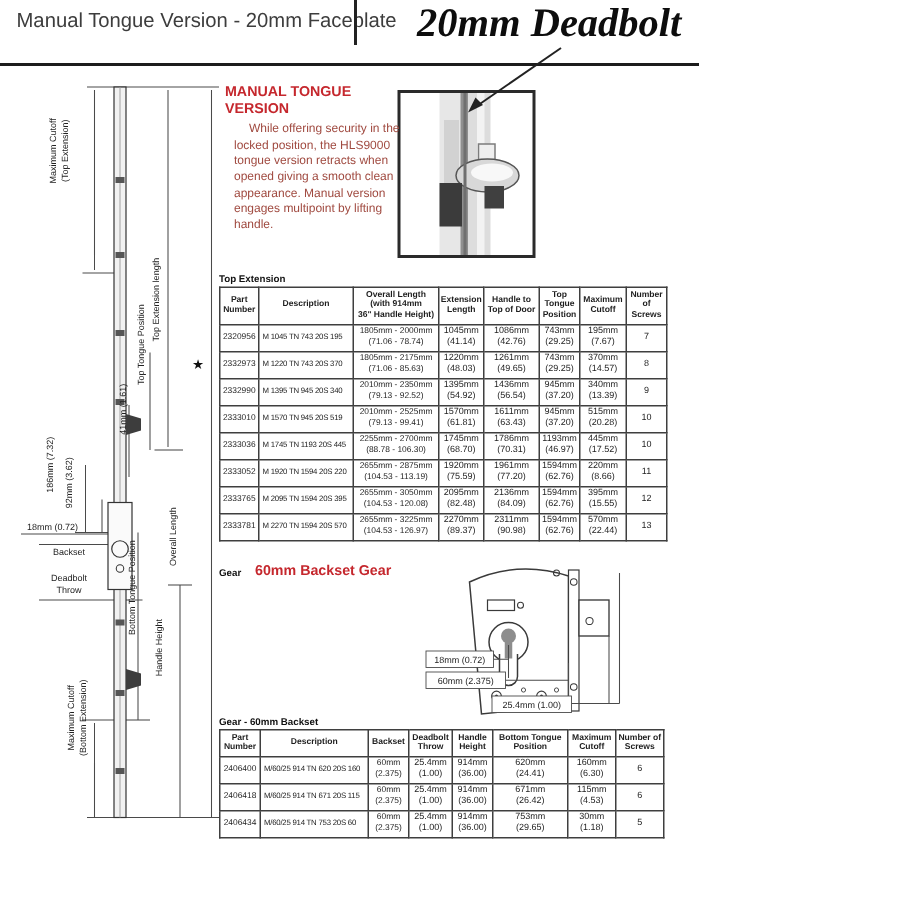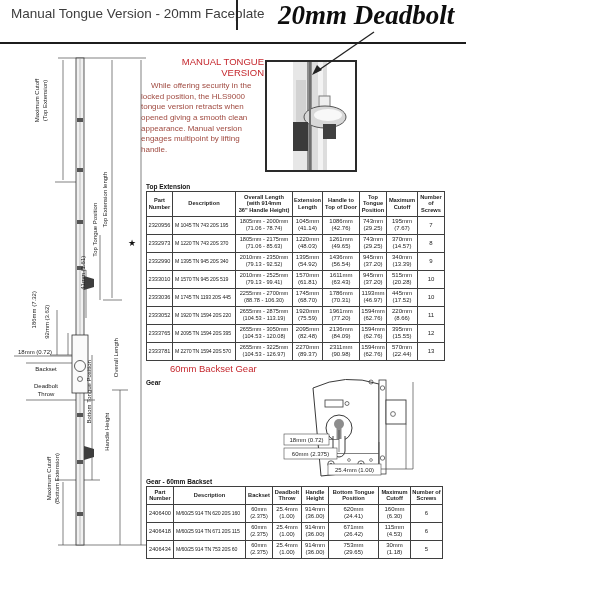--- a/index.html
+++ b/index.html
@@ -10,36 +10,36 @@
   .prel { white-space:pre-line; }
 
   
   .page-title { left:11px; top:6px; font-size:13.5px; color:#3d3d3d; }
   .edge-tick { left:236px; top:0; width:2px; height:30px; background:#222; }
   .callout { left:278px; top:0; font-family:"Liberation Serif", serif; font-style:italic;
              font-weight:bold; font-size:27px; color:#0d0d0d; }
   .header-rule { left:0; top:42px; width:466px; height:2px; background:#1c1c1c; }
 
   
-  .intro-heading { left:150px; top:56px; width:114px; text-align:right; font-weight:normal;
+  .intro-heading { left:150px; top:56px; width:114px; text-align:left; font-weight:bold;
                    font-size:9.5px; line-height:1.2; color:#c5272d; }
-  .intro-body { left:141px; top:81px; width:118px; font-size:8px; line-height:1.33;
+  .intro-body { left:156px; top:81px; width:118px; font-size:8px; line-height:1.33;
                 color:#a04a40; text-indent:10px; }
 
   
   .photo-box { left:265px; top:60px; width:92px; height:112px; border:2px solid #2a2a2a; background:#fff; }
 
   
   .vlab { position:absolute; transform:rotate(-90deg); font-size:6px; color:#222;
           text-align:center; white-space:pre-line; line-height:1.25; }
   .hlab { position:absolute; font-size:6px; color:#222; text-align:center; white-space:pre-line; line-height:1.25; }
 
   
   .sec-label { font-weight:bold; font-size:6.5px; color:#111; }
-  .gear-red { left:170px; top:363px; font-weight:normal; font-size:9.5px; color:#c5272d; }
+  .gear-red { left:170px; top:375px; font-weight:bold; font-size:9.5px; color:#c5272d; }
   .row-star { left:128px; top:240px; font-size:9px; color:#111; }
 
   
   .dtable { border-collapse:collapse; table-layout:fixed; background:#fff; position:absolute; }
   .dtable th, .dtable td { border:0.8px solid #3f3f3f; white-space:pre-line; text-align:center;
                            vertical-align:middle; color:#1d1d1d; overflow:hidden; }
   .dtable th { font-weight:bold; font-size:5.7px; line-height:1.22; padding:1.5px 0; }
   .dtable td { font-size:6px; line-height:1.25; padding:1px 0; }
   .dtable td:first-child { font-size:5.6px; }
   .dtable td:nth-child(3) { font-size:5.6px; }

